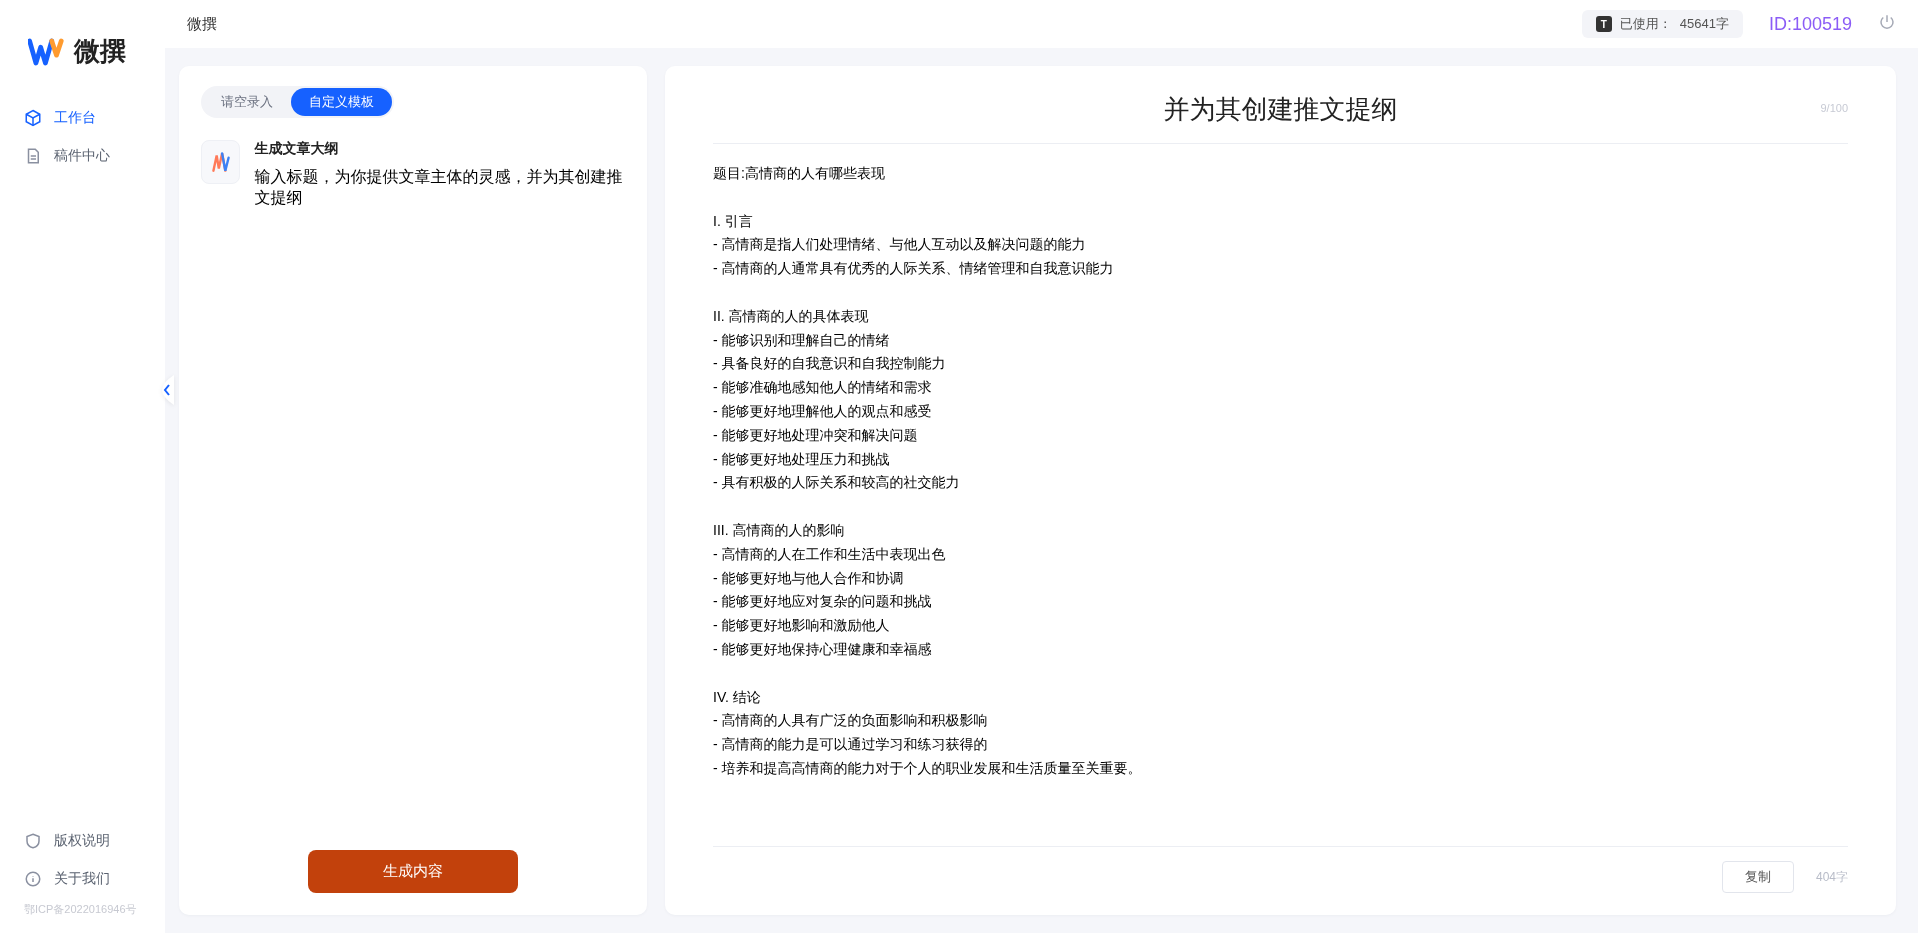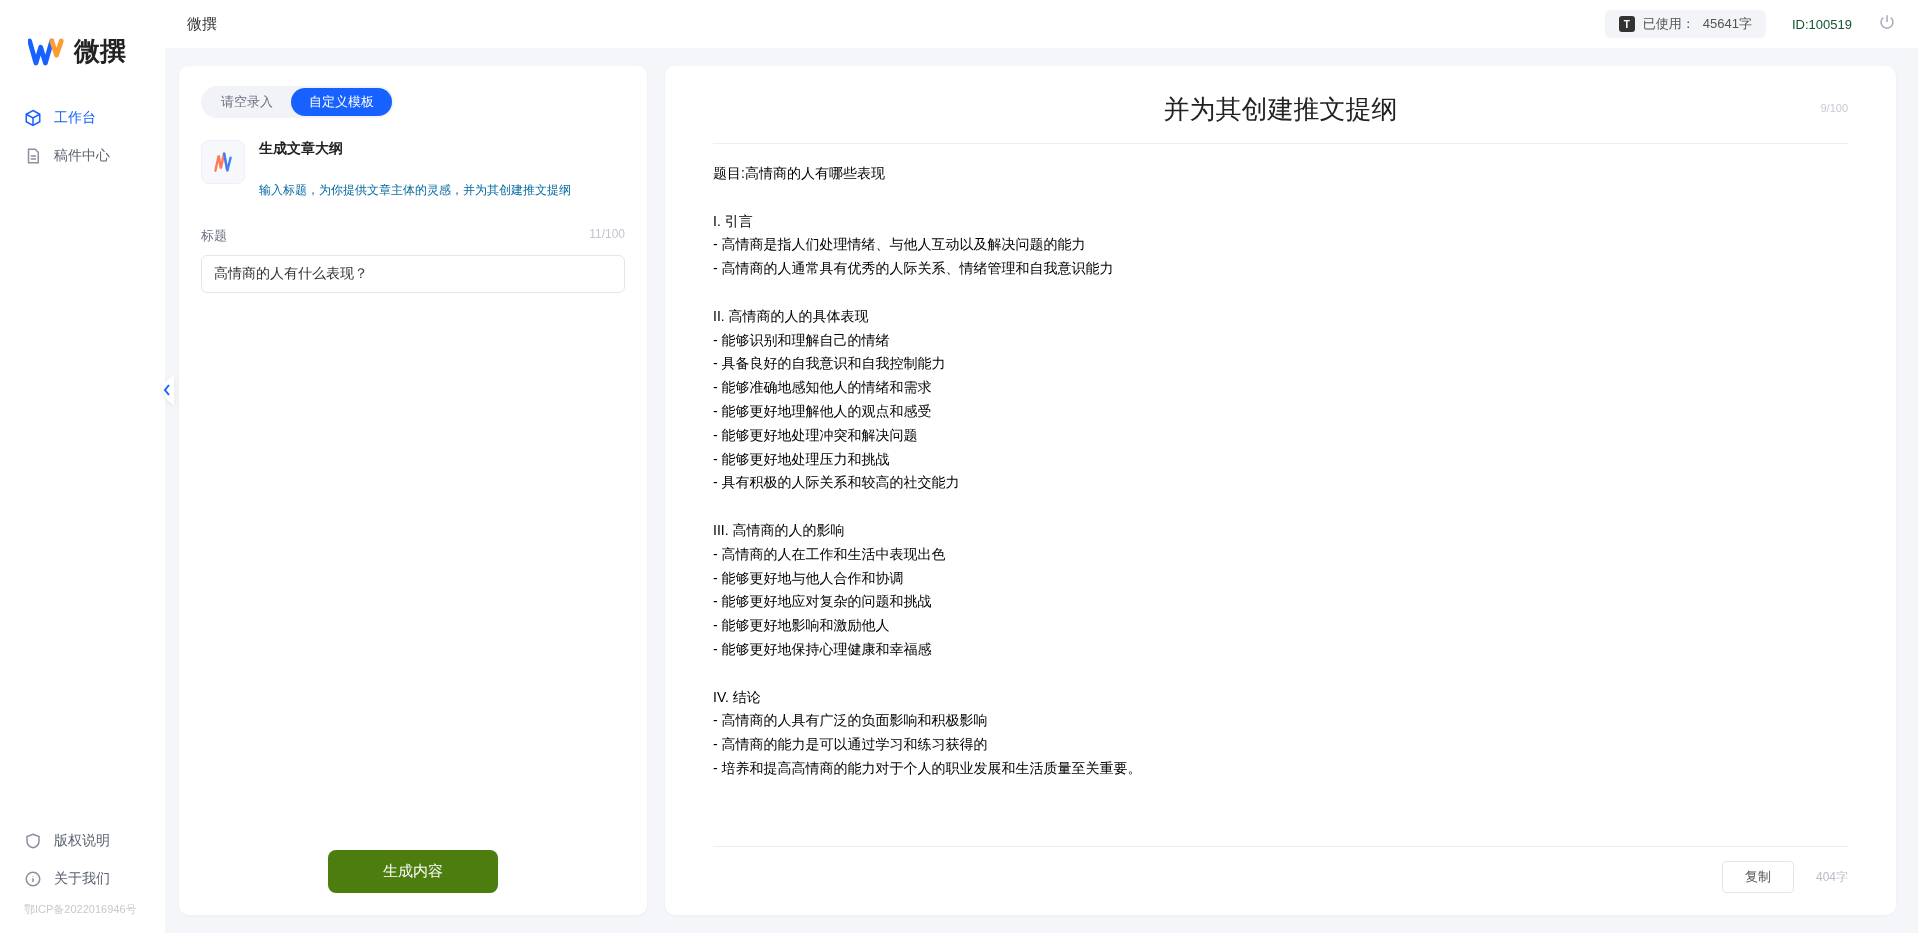--- a/index.html
+++ b/index.html
@@ -52,21 +52,21 @@
 .topbar-right { display: flex; align-items: center; gap: 26px; }
 .usage-chip {
   display: flex; align-items: center; gap: 8px;
   background: #f3f4f8; border-radius: 6px; padding: 5px 14px;
   font-size: 13px; color: #555;
 }
 .usage-chip .t-icon {
   width: 16px; height: 16px; background: #333; color: #fff; font-size: 10px;
   display: inline-flex; align-items: center; justify-content: center; border-radius: 3px; font-weight: bold;
 }
-.user-id { font-size: 13px; color: #14532d; }
+.user-id { font-size: 18px; color: #8b5cf6; }
 .power-icon { width: 18px; height: 18px; color: #a6aab6; }
 
 
 .content { flex: 1; display: flex; gap: 18px; padding: 18px 22px 18px 14px; }
 .panel {
   background: #fff; border-radius: 10px;
   box-shadow: 0 1px 3px rgba(30,40,80,.04);
   display: flex; flex-direction: column;
 }
 .panel-left { width: 468px; padding: 20px 22px 22px 22px; }
@@ -77,37 +77,37 @@
 .tab { padding: 5px 18px; font-size: 13px; color: #6b7180; border-radius: 16px; cursor: pointer; }
 .tab.active { background: #1661ff; color: #fff; }
 
 
 .template-card { display: flex; gap: 14px; margin-top: 22px; align-items: flex-start; }
 .template-thumb {
   width: 44px; height: 44px; border-radius: 8px; background: #f7f8fb;
   display: flex; align-items: center; justify-content: center; border: 1px solid #eef0f5;
 }
 .template-title { font-size: 14px; font-weight: 600; color: #222; }
-.template-desc { font-size: 12px; color: #0369a1; margin-top: 24px; }
+.template-desc { font-size: 16px; color: #000000; margin-top: 9px; }
 
 
 .field { margin-top: 28px; }
 .field-head { display: flex; justify-content: space-between; font-size: 13px; color: #6b7180; margin-bottom: 10px; }
 .counter { color: #c1c5d0; font-size: 12px; }
 .input {
   width: 100%; padding: 10px 12px; border: 1px solid #e2e5ec; border-radius: 6px;
   font-size: 14px; color: #333; outline: none; background: #fff;
 }
 .voice-row { display: flex; align-items: center; justify-content: center; gap: 6px; margin-top: 18px; color: #b3b8c4; font-size: 13px; cursor: pointer; }
 .voice-icon { width: 14px; height: 14px; }
 
 .generate-btn {
   margin-top: auto; align-self: center;
-  background: #4d7c0f; color: #fff; border: none; border-radius: 8px;
-  padding: 12px 0; width: 170px; font-size: 15px; cursor: pointer;
+  background: #c2410c; color: #fff; border: none; border-radius: 8px;
+  padding: 12px 0; width: 210px; font-size: 15px; cursor: pointer;
 }
 
 
 .output-title { text-align: center; font-size: 26px; font-weight: 400; color: #222; font-family: "Songti SC", SimSun, serif; margin-bottom: 8px; }
 .title-counter { position: absolute; right: 48px; top: 36px; font-size: 11px; color: #c7cad4; }
 .divider { border: none; border-top: 1px solid #eceef3; margin: 8px 0 18px 0; }
 .output-body { font-size: 14px; color: #000000; line-height: 1.7; white-space: pre-line; flex: 1; overflow: auto; font-family: "PingFang SC","Microsoft YaHei", sans-serif;}
 .panel-right-footer {
   display: flex; justify-content: flex-end; align-items: center; gap: 22px;
   border-top: 1px solid #eceef3; padding-top: 14px; margin-top: 12px;
@@ -217,27 +217,20 @@
                 <path d="M5 20 L8 6 L10 18 L13 4 L16 20" fill="none" stroke="#ff7a59" stroke-width="2.2" stroke-linecap="round"></path>
                 <path d="M13 4 L16 20 L19 8" fill="none" stroke="#3b82f6" stroke-width="2.2" stroke-linecap="round"></path>
               </svg>
           </div>
           <div>
             <div class="template-title">生成文章大纲</div>
             <div class="template-desc">输入标题，为你提供文章主体的灵感，并为其创建推文提纲</div>
           </div>
         </div>
 
-        <div class="field">
-          <div class="field-head">
-            <span>标题</span>
-            <span class="counter">11/100</span>
-          </div>
-          <input class="input" type="text" value="高情商的人有什么表现？" style="">
-        </div>
 
 
         <button class="generate-btn">生成内容</button>
       </div>
 
       <div class="panel panel-right">
         <div class="output-title">并为其创建推文提纲</div>
         <div class="title-counter">9/100</div>
         <hr class="divider">
         <div class="output-body">题目:高情商的人有哪些表现

